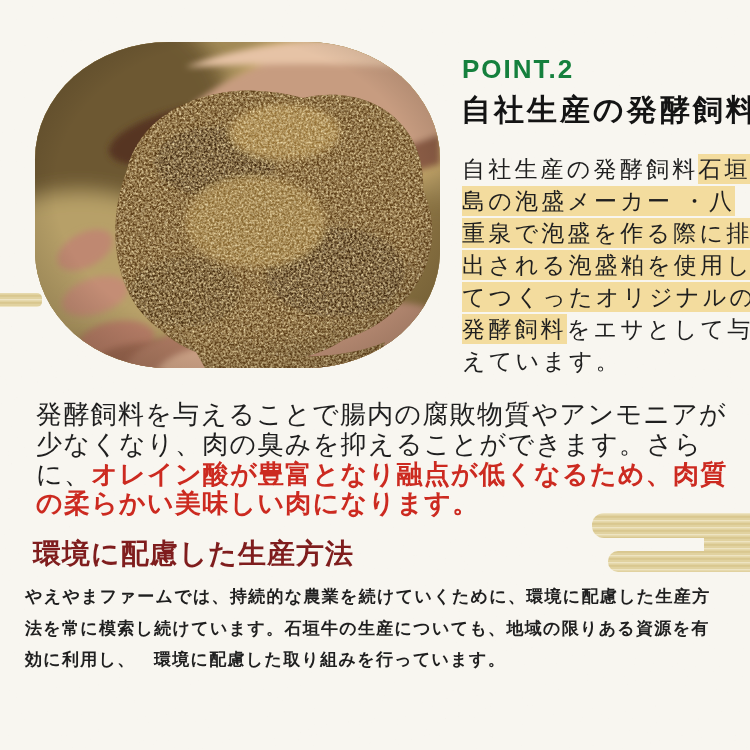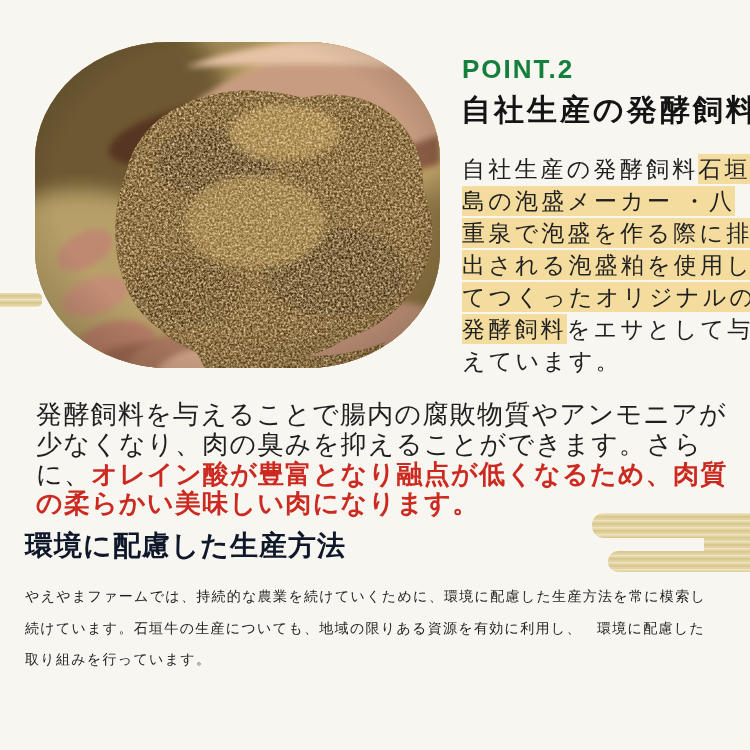--- a/index.html
+++ b/index.html
@@ -41,28 +41,28 @@
     padding:2px 0;
     -webkit-box-decoration-break:clone;box-decoration-break:clone;
   }
   .benefit{
     left:25px;top:389px;width:700px;margin:11px;
     font-size:26px;line-height:29.8px;letter-spacing:1.3px;
     font-weight:500;
   }
   .benefit strong{color:#cc2a20;font-weight:700;}
   .env-title{
-    left:25px;top:527px;margin:0;
+    left:25px;top:527px;margin:8px;
     font-size:28px;font-weight:700;letter-spacing:1px;
-    color:#0f172a;white-space:nowrap;
+    color:#7f1d1d;white-space:nowrap;
   }
   .env-body{
     left:25px;top:581px;width:688px;margin:0;
-    font-size:14px;line-height:31.5px;letter-spacing:1.3px;
-    font-weight:400;
+    font-size:17px;line-height:31.5px;letter-spacing:1.3px;
+    font-weight:700;
   }
   .decor-left{left:0;top:292px;}
   .decor-right{left:592px;top:513px;}
 </style>
 </head>
 <body>
 
 <div class="canvas">
 
   <svg class="paper" width="750" height="750" aria-hidden="true">

